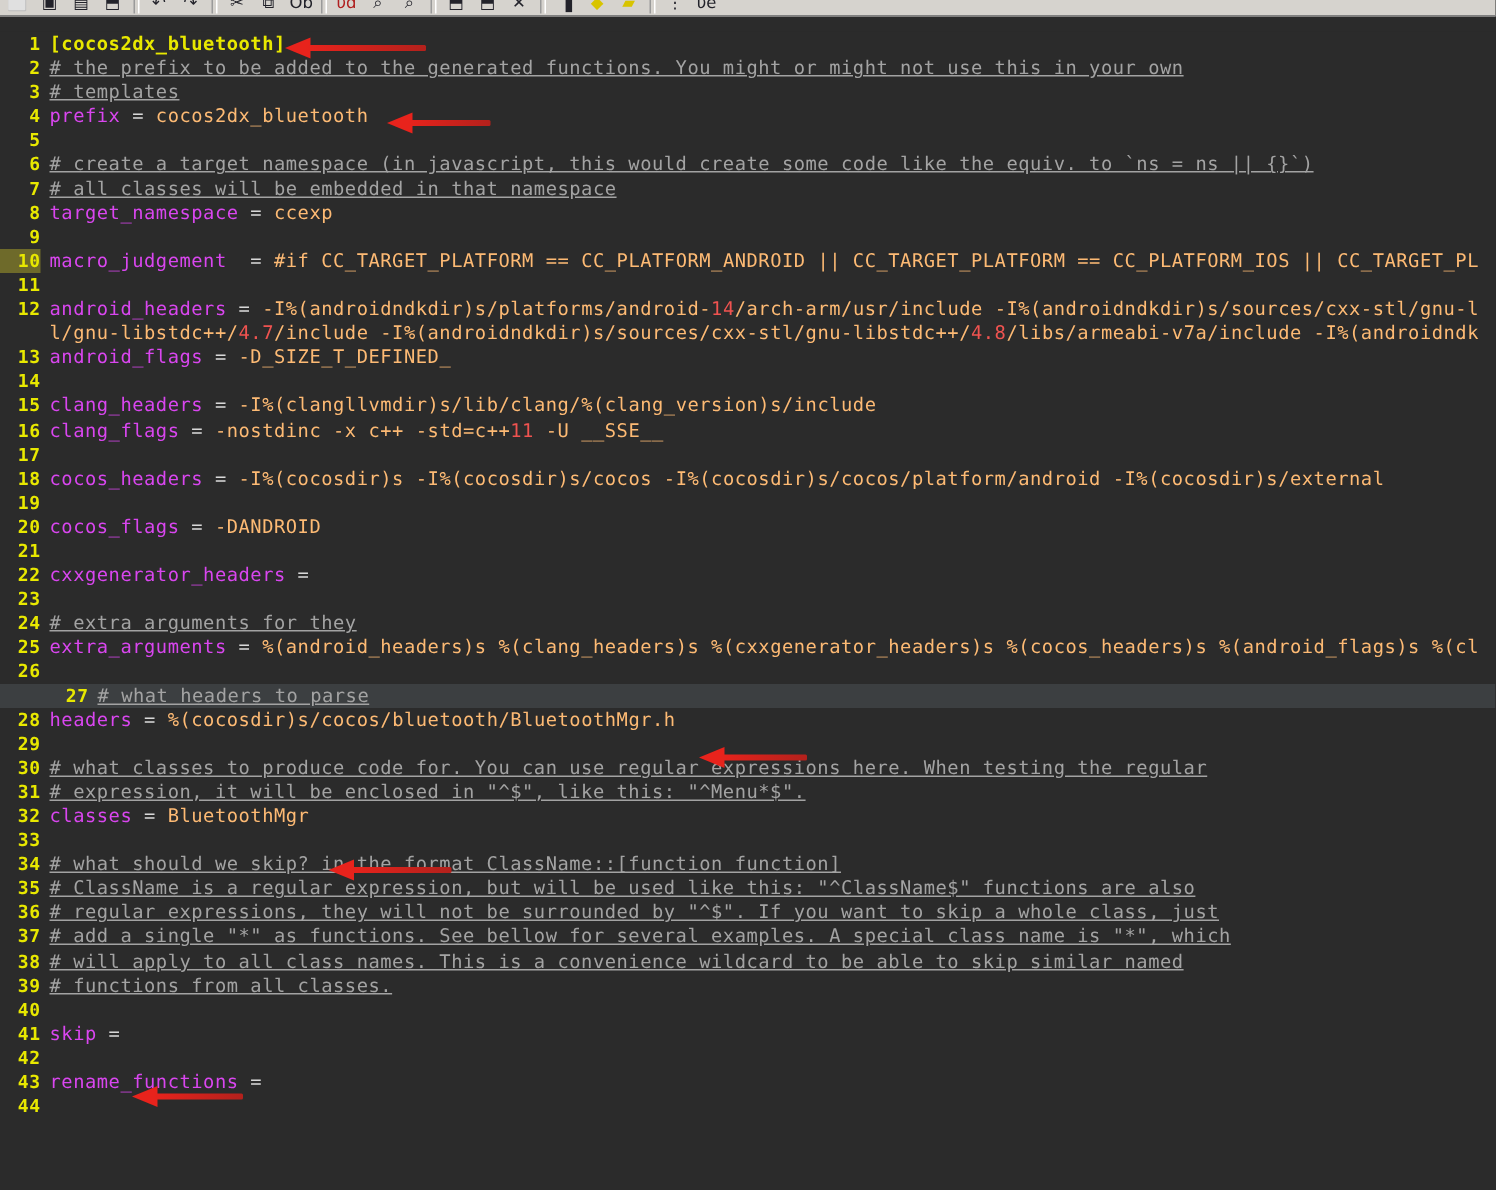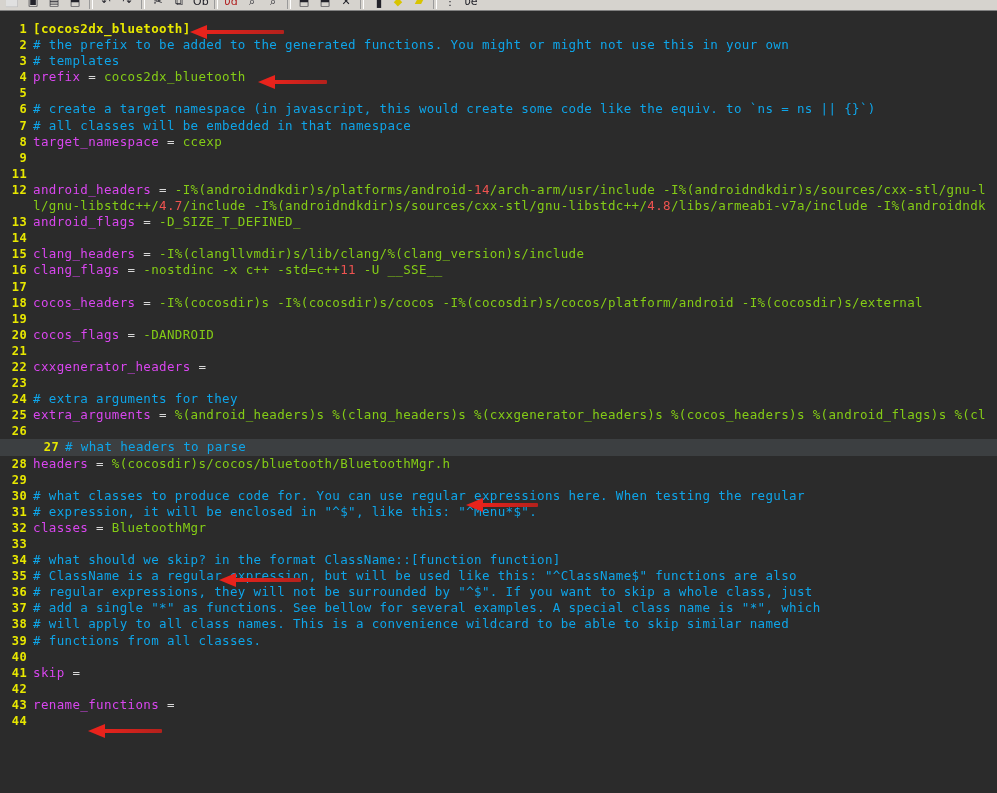--- a/index.html
+++ b/index.html
@@ -92,22 +92,22 @@
   .codetext {
     display: inline-block;
     padding-left: 6px;
     vertical-align: top;
   }
   .wrapcont .gutter { color: transparent; }
 
   
   .c-key   { color: #d946ef; }   
   .c-op    { color: #d8d8d8; }   
-  .c-val   { color: #84cc16; }   
-  .c-cmt   { color: #0ea5e9; }   
+  .c-val   { color: #fdba74; }   
+  .c-cmt   { color: #a3a3a3; text-decoration: underline; }   
   .c-num   { color: #ef5350; }   
   .c-sec   { color: #e8e800; font-weight: bold; }
 
   
   .arrow {
     position: absolute;
     height: 14px;
     pointer-events: none;
   }
   .arrow .shaft {
@@ -206,20 +206,21 @@
   <div id="code-lines">
       <div class="code-line"><span class="gutter">1</span><span class="codetext"><span class="c-sec">[cocos2dx_bluetooth]</span></span></div>
       <div class="code-line"><span class="gutter">2</span><span class="codetext"><span class="c-cmt"># the prefix to be added to the generated functions. You might or might not use this in your own</span></span></div>
       <div class="code-line"><span class="gutter">3</span><span class="codetext"><span class="c-cmt"># templates</span></span></div>
       <div class="code-line"><span class="gutter">4</span><span class="codetext"><span class="c-key">prefix</span><span class="c-op"> = </span><span class="c-val">cocos2dx_bluetooth</span></span></div>
       <div class="code-line"><span class="gutter">5</span><span class="codetext"></span></div>
       <div class="code-line"><span class="gutter">6</span><span class="codetext"><span class="c-cmt"># create a target namespace (in javascript, this would create some code like the equiv. to `ns = ns || {}`)</span></span></div>
       <div class="code-line"><span class="gutter">7</span><span class="codetext"><span class="c-cmt"># all classes will be embedded in that namespace</span></span></div>
       <div class="code-line"><span class="gutter">8</span><span class="codetext"><span class="c-key">target_namespace</span><span class="c-op"> = </span><span class="c-val">ccexp</span></span></div>
       <div class="code-line"><span class="gutter">9</span><span class="codetext"></span></div>
+      <div class="code-line"><span class="gutter mark">10</span><span class="codetext"><span class="c-key">macro_judgement</span><span class="c-op">  = </span><span class="c-val">#if CC_TARGET_PLATFORM == CC_PLATFORM_ANDROID || CC_TARGET_PLATFORM == CC_PLATFORM_IOS || CC_TARGET_PL</span></span></div>
       <div class="code-line"><span class="gutter">11</span><span class="codetext"></span></div>
       <div class="code-line"><span class="gutter">12</span><span class="codetext"><span class="c-key">android_headers</span><span class="c-op"> = </span><span class="c-val">-I%(androidndkdir)s/platforms/android-</span><span class="c-num">14</span><span class="c-val">/arch-arm/usr/include -I%(androidndkdir)s/sources/cxx-stl/gnu-l</span></span></div>
       <div class="code-line wrapcont"><span class="gutter"></span><span class="codetext"><span class="c-val">l/gnu-libstdc++/</span><span class="c-num">4.7</span><span class="c-val">/include -I%(androidndkdir)s/sources/cxx-stl/gnu-libstdc++/</span><span class="c-num">4.8</span><span class="c-val">/libs/armeabi-v7a/include -I%(androidndk</span></span></div>
       <div class="code-line"><span class="gutter">13</span><span class="codetext"><span class="c-key">android_flags</span><span class="c-op"> = </span><span class="c-val">-D_SIZE_T_DEFINED_</span></span></div>
       <div class="code-line"><span class="gutter">14</span><span class="codetext"></span></div>
       <div class="code-line"><span class="gutter">15</span><span class="codetext"><span class="c-key">clang_headers</span><span class="c-op"> = </span><span class="c-val">-I%(clangllvmdir)s/lib/clang/%(clang_version)s/include</span></span></div>
       <div class="code-line"><span class="gutter">16</span><span class="codetext"><span class="c-key">clang_flags</span><span class="c-op"> = </span><span class="c-val">-nostdinc -x c++ -std=c++</span><span class="c-num">11</span><span class="c-val"> -U __SSE__</span></span></div>
       <div class="code-line"><span class="gutter">17</span><span class="codetext"></span></div>
       <div class="code-line"><span class="gutter">18</span><span class="codetext"><span class="c-key">cocos_headers</span><span class="c-op"> = </span><span class="c-val">-I%(cocosdir)s -I%(cocosdir)s/cocos -I%(cocosdir)s/cocos/platform/android -I%(cocosdir)s/external</span></span></div>
       <div class="code-line"><span class="gutter">19</span><span class="codetext"></span></div>

